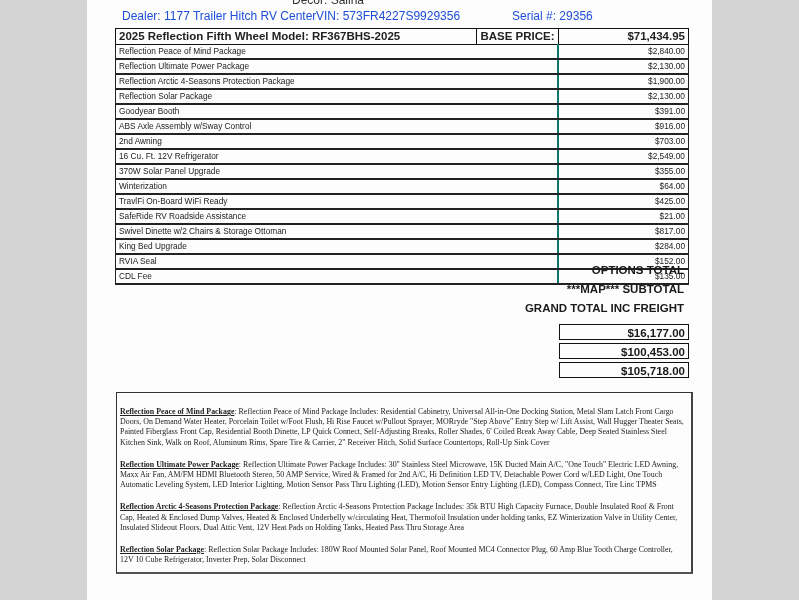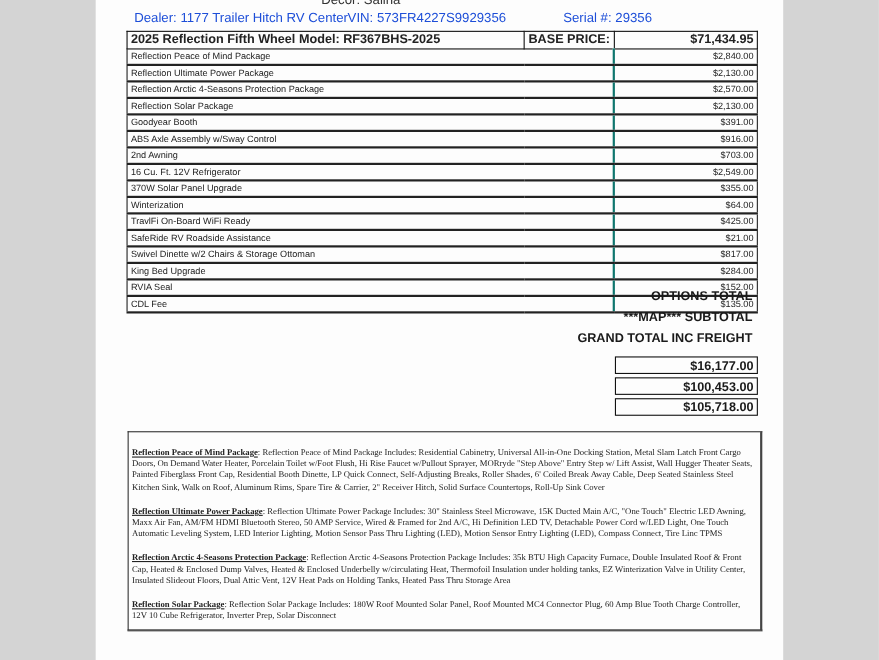--- a/index.html
+++ b/index.html
@@ -57,21 +57,21 @@
           <td class="price">$2,840.00</td>
         </tr>
         <tr class="item">
           <td class="name">Reflection Ultimate Power Package</td>
           <td class="mid"></td>
           <td class="price">$2,130.00</td>
         </tr>
         <tr class="item">
           <td class="name">Reflection Arctic 4-Seasons Protection Package</td>
           <td class="mid"></td>
-          <td class="price">$2,570.00</td>
+          <td class="price">$1,900.00</td>
         </tr>
         <tr class="item">
           <td class="name">Reflection Solar Package</td>
           <td class="mid"></td>
           <td class="price">$2,130.00</td>
         </tr>
         <tr class="item">
           <td class="name">Goodyear Booth</td>
           <td class="mid"></td>
           <td class="price">$391.00</td>

